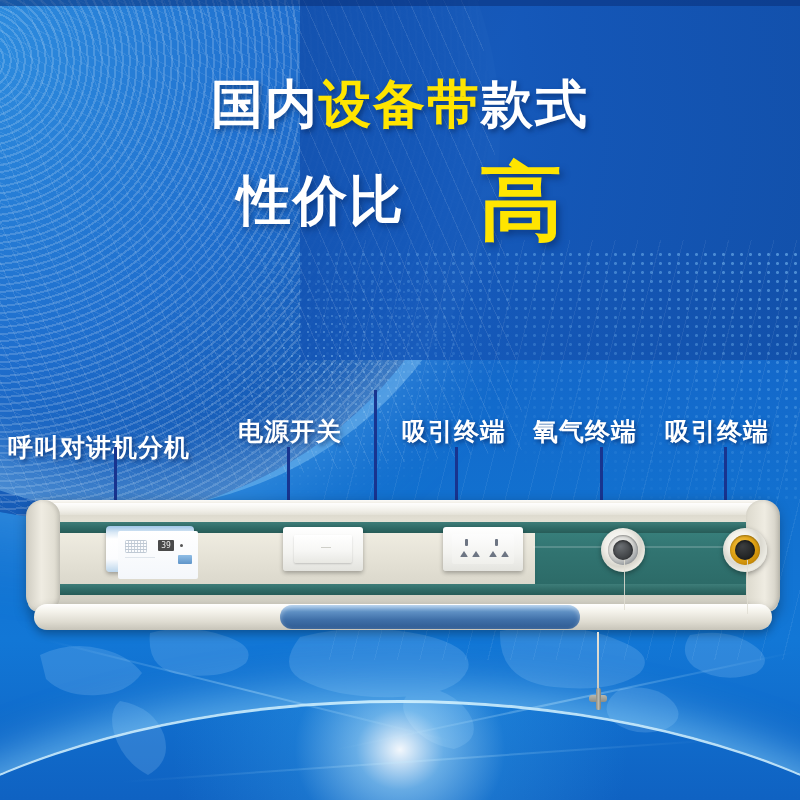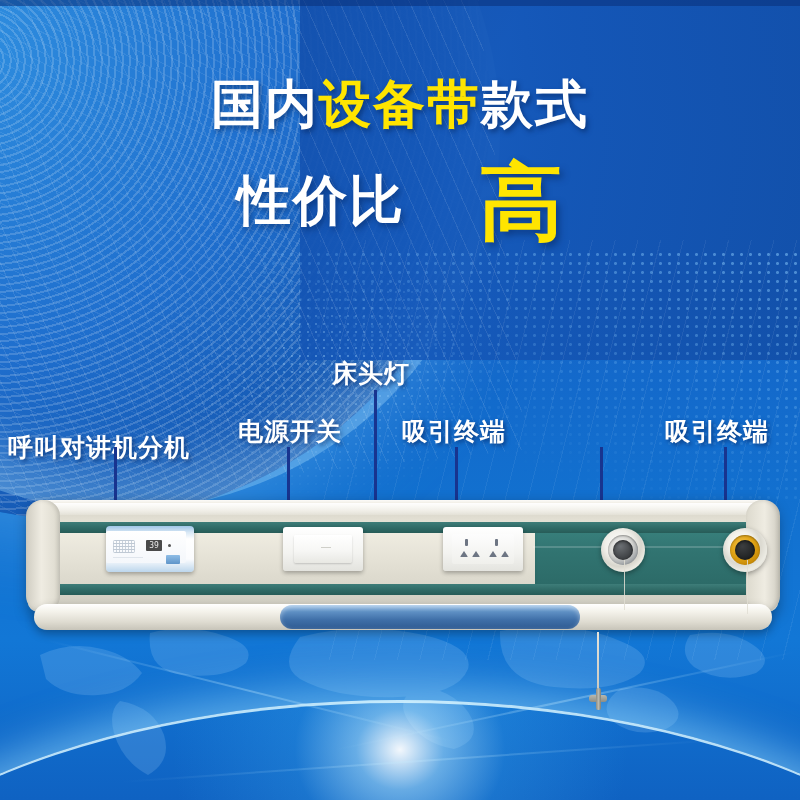--- a/index.html
+++ b/index.html
@@ -118,21 +118,21 @@
     box-shadow:0 4px 10px rgba(0,0,0,.3);}
   .rail-diffuser{position:absolute;left:252px;top:105px;width:300px;height:24px;border-radius:12px;
     background:linear-gradient(180deg,#9dc3e8 0%,#5f90c4 28%,#3f6fa8 62%,#2f5b92 100%);
     box-shadow:inset 0 2px 5px rgba(255,255,255,.4);}
 
   
   .dev{position:absolute;}
   .intercom{left:78px;top:26px;width:88px;height:46px;border-radius:4px;
     background:linear-gradient(180deg,#9fc6e8 0%,#d9e8f5 14%,#ffffff 28%,#fbfcfe 72%,#bcd6ec 100%);
     box-shadow:0 2px 4px rgba(0,0,0,.3);}
-  .ic-face{position:absolute;left:0;top:5px;width:80px;height:32px;border-radius:2px;
+  .ic-face{position:absolute;left:12px;top:5px;width:80px;height:48px;border-radius:2px;
     background:linear-gradient(180deg,#ffffff,#f4f7fb);}
   .ic-grille{position:absolute;left:7px;top:9px;width:22px;height:13px;
     background:repeating-linear-gradient(0deg,#b9c4d0 0 1px, rgba(0,0,0,0) 1px 3px),
                repeating-linear-gradient(90deg,#c5ced9 0 1px, rgba(0,0,0,0) 1px 3px);
     border-radius:2px;opacity:.9;}
   .ic-display{position:absolute;left:40px;top:9px;width:16px;height:11px;border-radius:1px;
     background:#4a4a4a;color:#e9e9e9;font-size:8px;line-height:11px;text-align:center;
     font-family:"DejaVu Sans Mono","Liberation Mono",monospace;}
   .ic-led{position:absolute;left:62px;top:13px;width:3px;height:3px;border-radius:50%;background:#555;}
   .ic-btn{position:absolute;left:60px;top:24px;width:14px;height:9px;border-radius:1px;
@@ -218,22 +218,22 @@
 
   <div class="headline">
     <span class="w">国内</span><span class="y">设备带</span><span class="w">款式</span>
   </div>
   <div class="subline">
     <span class="w">性价比</span><span class="gap"></span><span class="y">高</span>
   </div>
 
   <div class="callout" style="left:8px;top:431px;">呼叫对讲机分机</div>
   <div class="callout" style="left:238px;top:415px;">电源开关</div>
-  <div class="callout" style="left:332px;top:357px;">床头灯</div>
   <div class="callout" style="left:402px;top:415px;">吸引终端</div>
+  <div class="callout" style="left:533px;top:415px;">氧气终端</div>
   <div class="callout" style="left:665px;top:415px;">吸引终端</div>
 
   <div class="lead" style="left:114px;top:447px;height:80px;"></div>
   <div class="lead" style="left:287px;top:447px;height:82px;"></div>
   <div class="lead" style="left:374px;top:390px;height:222px;"></div>
   <div class="lead" style="left:455px;top:447px;height:84px;"></div>
   <div class="lead" style="left:600px;top:447px;height:84px;"></div>
   <div class="lead" style="left:724px;top:447px;height:84px;"></div>
 
   <svg style="position:absolute;left:0;top:0;width:800px;height:800px;">

